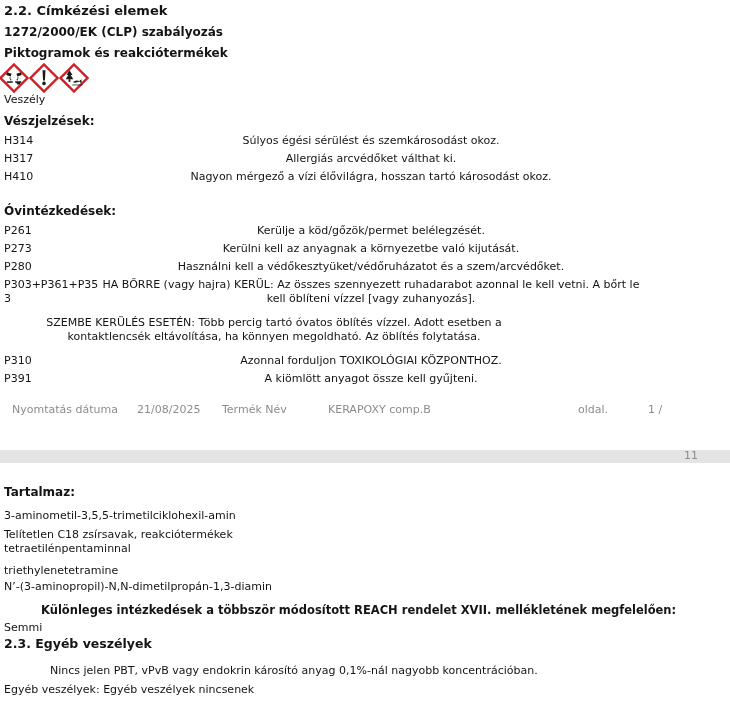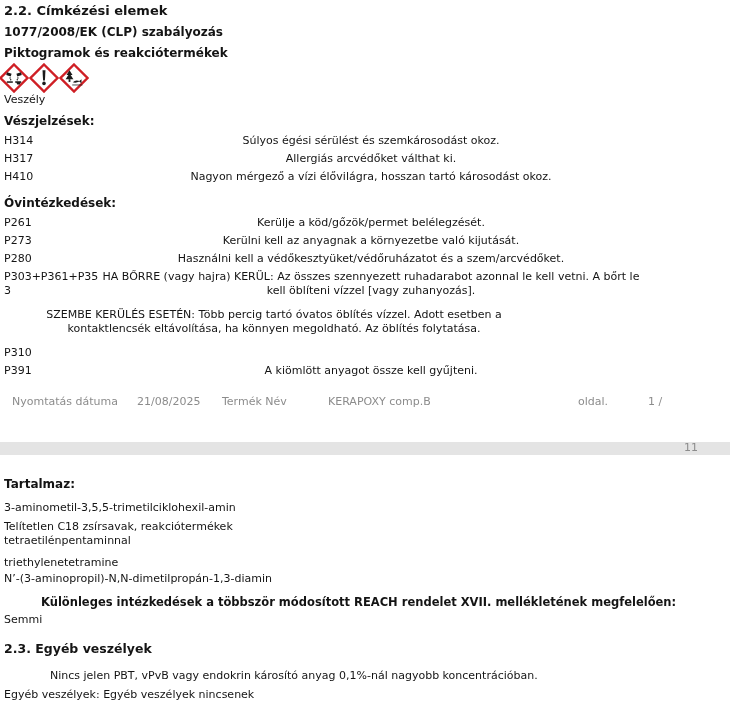--- a/index.html
+++ b/index.html
@@ -29,31 +29,31 @@
   .f5 { left:578px; } .f6 { left:648px; } .f7 { left:684px;margin-top:46px; }
   #page-break-bar { margin-top:33px; height:13px; width:730px; background:#e4e4e4; }
   #contains-heading { margin-top:22px; font-size:12px; line-height:15px; font-weight:bold; }
   .substance { max-width:300px; }
   .substance:nth-of-type(1) { margin-top:9px; }
   .substance:nth-of-type(2) { margin-top:5px; }
   .substance:nth-of-type(3) { margin-top:8px; }
   .substance:nth-of-type(4) { margin-top:2px; }
   #reach-heading { margin-top:9px; font-size:11.5px; line-height:15px; font-weight:bold;margin-left:37px; }
   #reach-value { margin-top:3px; }
-  #title-2-3 { margin-top:14px; font-size:12.5px; line-height:16px; font-weight:bold; }
+  #title-2-3 { margin-top:1px; font-size:12.5px; line-height:16px; font-weight:bold; }
   #pbt-line { margin-top:12px; margin-left:46px; }
   #other-hazards { margin-top:5px; }
 </style>
 </head>
 <body>
 
 <div class="pg">
 
   <div id="title-2-2">2.2. Címkézési elemek</div>
-  <div id="regulation">1077/2008/EK (CLP) szabályozás</div>
+  <div id="regulation">1272/2000/EK (CLP) szabályozás</div>
   <div id="picto-heading">Piktogramok és reakciótermékek</div>
 
   <div class="picto-row">
     <svg width="30" height="30" viewBox="0 0 100 100">
       <path d="M50 5 L95 50 L50 95 L5 50 Z" fill="#ffffff" stroke="#cf1f25" stroke-width="8"></path>
       <g fill="#1a1a1a">
         <path d="M27 31 l15 5 -3 9 -15 -5 z"></path>
         <path d="M73 31 l-15 5 3 9 15 -5 z"></path>
         <circle cx="37" cy="50" r="2.4"></circle>
           <circle cx="39" cy="56" r="2.4"></circle>
@@ -97,21 +97,21 @@
         <div class="stmt-code">H317</div>
         <div class="stmt-text">Allergiás arcvédőket válthat ki.</div>
       </div>
 
       <div class="stmt-row">
         <div class="stmt-code">H410</div>
         <div class="stmt-text">Nagyon mérgező a vízi élővilágra, hosszan tartó károsodást okoz.</div>
       </div>
     </div>
 
-  <div class="sec-heading" style="margin-top:12px">Óvintézkedések:</div>
+  <div class="sec-heading" style="margin-top:20px">Óvintézkedések:</div>
 
   <div class="stmt-list" id="p-list">
 
       <div class="stmt-row">
         <div class="stmt-code">P261</div>
         <div class="stmt-text">Kerülje a köd/gőzök/permet belélegzését.</div>
       </div>
 
       <div class="stmt-row">
         <div class="stmt-code">P273</div>
@@ -127,20 +127,21 @@
         <div class="stmt-code">P303+P361+P353</div>
         <div class="stmt-text">HA BŐRRE (vagy hajra) KERÜL: Az összes szennyezett ruhadarabot azonnal le kell vetni. A bőrt le kell öblíteni vízzel [vagy zuhanyozás].</div>
       </div>
 
       <div class="stmt-row">
         <div class="stmt-text">SZEMBE KERÜLÉS ESETÉN: Több percig tartó óvatos öblítés vízzel. Adott esetben a kontaktlencsék eltávolítása, ha könnyen megoldható. Az öblítés folytatása.</div>
       </div>
 
       <div class="stmt-row">
         <div class="stmt-code">P310</div>
+        <div class="stmt-text">Azonnal forduljon TOXIKOLÓGIAI KÖZPONTHOZ.</div>
       </div>
 
       <div class="stmt-row">
         <div class="stmt-code">P391</div>
         <div class="stmt-text">A kiömlött anyagot össze kell gyűjteni.</div>
       </div>
     </div>
 
 </div>
 

